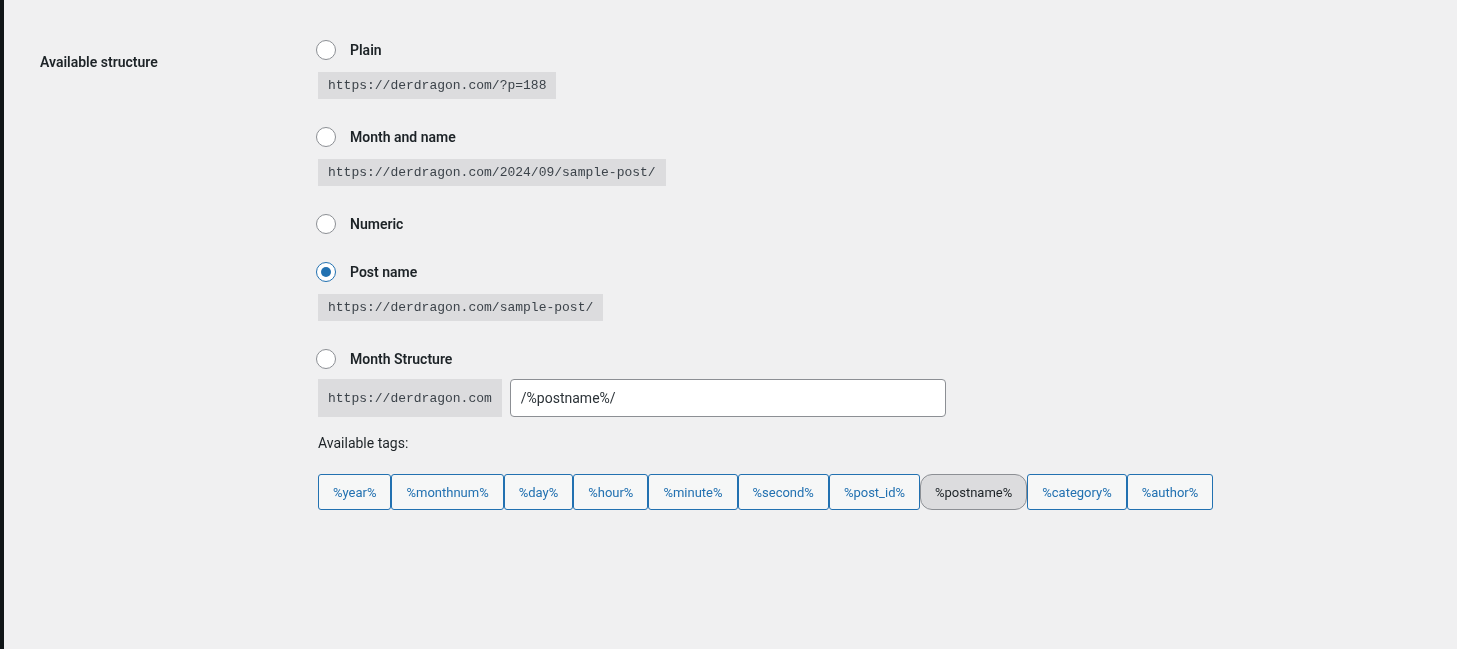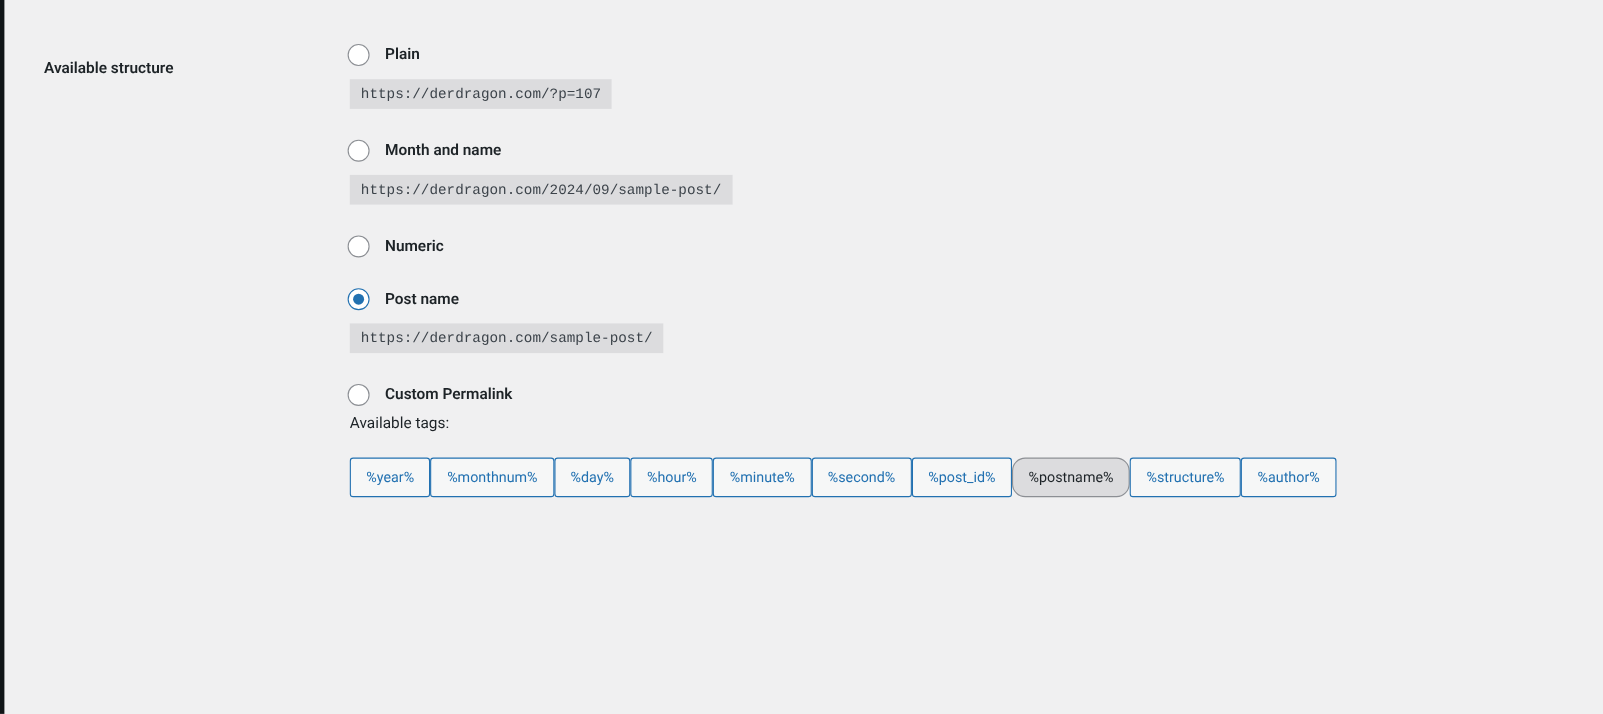--- a/index.html
+++ b/index.html
@@ -109,20 +109,21 @@
     height: 38px;
     border: 1px solid #8c8f94;
     border-radius: 4px;
     background: #fff;
     padding: 0 10px;
     font-size: 14px;
     color: #2c3338;
     font-family: inherit;
   }
   .available-tags-label {
+    margin-top: 18px;
     margin-left: 2px;
     font-size: 14px;
     color: #1d2327;
   }
   .tags-row {
     display: flex;
     flex-wrap: wrap;
     margin-top: 23px;
     margin-left: 2px;
   }
@@ -154,21 +155,21 @@
     <div class="label-col">
       <span class="section-label">Available structure</span>
     </div>
     <div class="field-col">
 
       <div class="option-block">
         <div class="option-row">
           <input type="radio" name="permalink" class="radio" style="">
           <label class="option-label">Plain</label>
         </div>
-        <div class="indent"><span class="code-example">https://derdragon.com/?p=107</span></div>
+        <div class="indent"><span class="code-example">https://derdragon.com/?p=188</span></div>
       </div>
 
 
       <div class="option-block">
         <div class="option-row">
           <input type="radio" name="permalink" class="radio" style="">
           <label class="option-label">Month and name</label>
         </div>
         <div class="indent"><span class="code-example">https://derdragon.com/2024/09/sample-post/</span></div>
       </div>
@@ -184,32 +185,36 @@
         <div class="option-row">
           <input type="radio" name="permalink" class="radio" checked="" style="">
           <label class="option-label">Post name</label>
         </div>
         <div class="indent"><span class="code-example">https://derdragon.com/sample-post/</span></div>
       </div>
 
       <div class="option-block">
         <div class="option-row">
           <input type="radio" name="permalink" class="radio" style="">
-          <label class="option-label">Custom Permalink</label>
+          <label class="option-label">Month Structure</label>
+        </div>
+        <div class="custom-row">
+          <span class="url-prefix">https://derdragon.com</span>
+          <input type="text" class="custom-input" value="/%postname%/" style="">
         </div>
         <div class="available-tags-label">Available tags:</div>
         <div class="tags-row">
           <button type="button" class="tag-btn">%year%</button>
           <button type="button" class="tag-btn">%monthnum%</button>
           <button type="button" class="tag-btn">%day%</button>
           <button type="button" class="tag-btn">%hour%</button>
           <button type="button" class="tag-btn">%minute%</button>
           <button type="button" class="tag-btn">%second%</button>
           <button type="button" class="tag-btn">%post_id%</button>
           <button type="button" class="tag-btn active">%postname%</button>
-          <button type="button" class="tag-btn">%structure%</button>
+          <button type="button" class="tag-btn">%category%</button>
           <button type="button" class="tag-btn">%author%</button>
         </div>
       </div>
 
     </div>
   </div>
 </div>
 
 </body></html>

